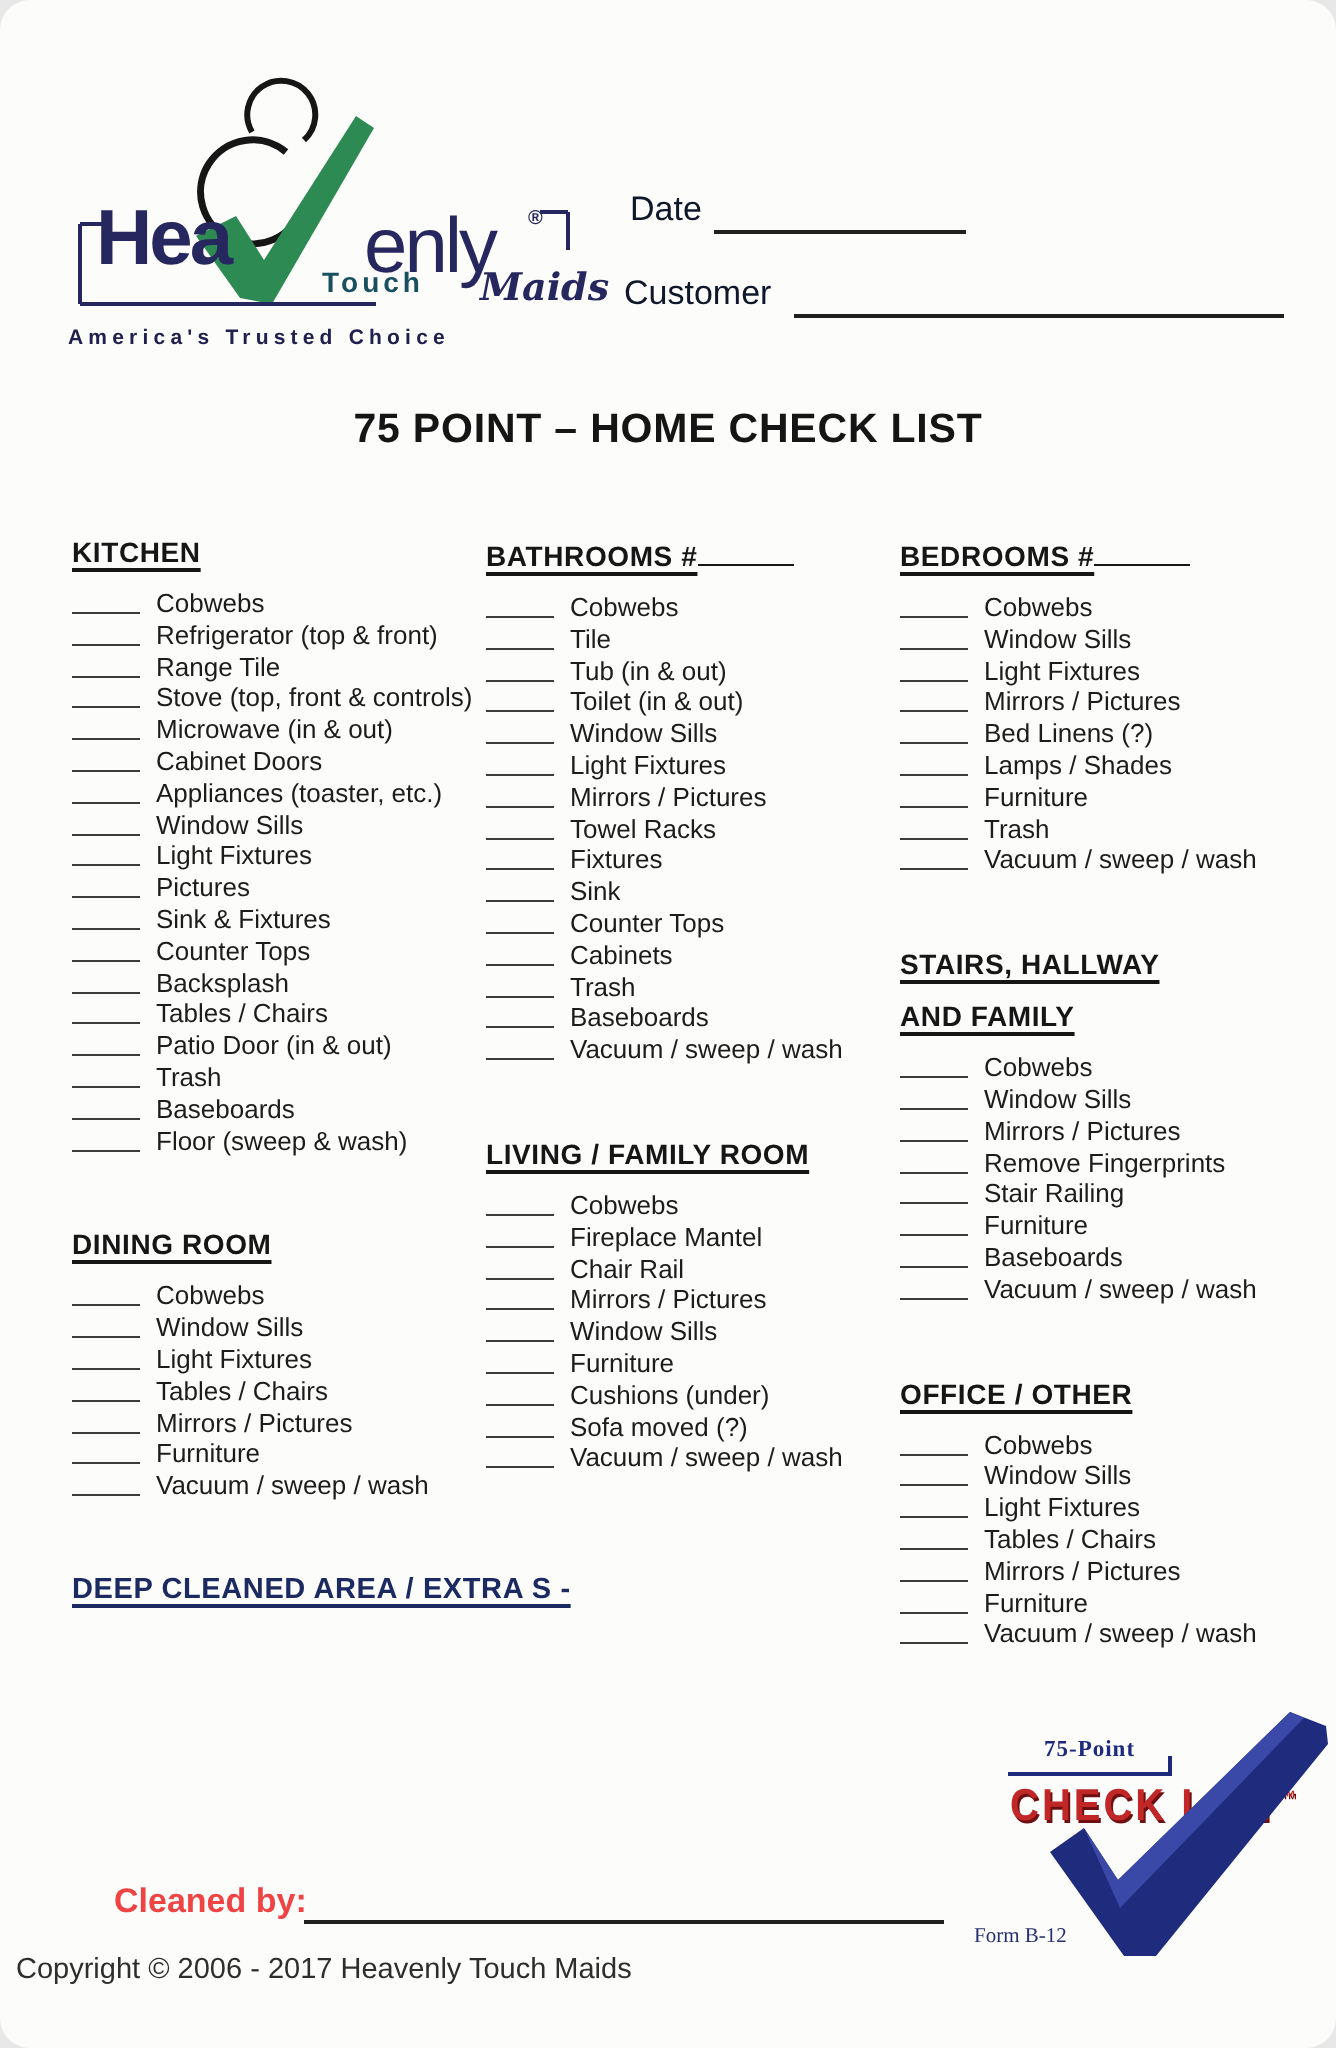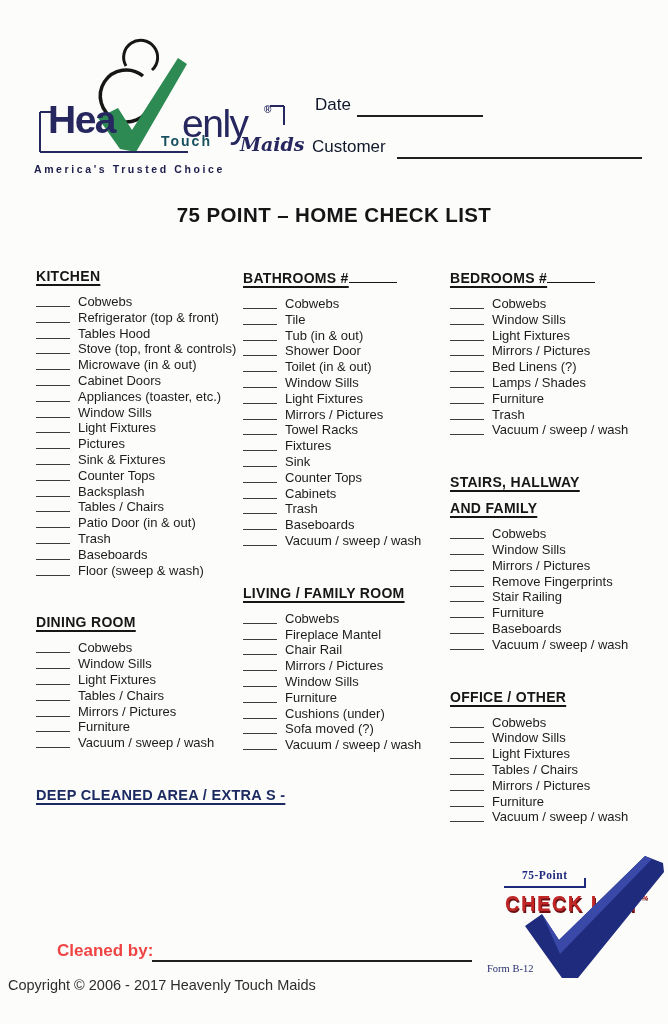--- a/index.html
+++ b/index.html
@@ -1,17 +1,17 @@
 <!DOCTYPE html>
 <html><head>
 <meta charset="utf-8">
 <style>
   html,body{margin:0;padding:0;background:#e8e8e8;}
   .page{position:relative;width:668px;height:1024px;margin:0 auto;background:#fcfcfb;
-        font-family:"Liberation Sans",sans-serif;color:#1c1c1c;overflow:hidden;}
+        font-family:"Liberation Sans",sans-serif;color:#1c1c1c;overflow:hidden;border-radius:15px;}
 
   
   .logo{position:absolute;left:30px;top:30px;width:300px;height:152px;}
   .logo svg{position:absolute;left:0;top:0;overflow:visible;}
   .logo-hea{position:absolute;left:18px;top:70px;font-size:39px;font-weight:800;
             color:#27275f;letter-spacing:-1.5px;line-height:1;}
   .logo-enly{position:absolute;left:152px;top:74px;font-size:39px;font-weight:400;
              color:#27275f;letter-spacing:-1.5px;line-height:1;}
   .logo-reg{position:absolute;left:234px;top:74px;font-size:10px;font-weight:700;color:#27275f;}
   .logo-touch{position:absolute;left:131px;top:104px;font-size:14px;font-weight:800;
@@ -110,21 +110,21 @@
         <div class="item">
           <span class="blank"></span>
           <span class="item-label">Cobwebs</span>
         </div>
         <div class="item">
           <span class="blank"></span>
           <span class="item-label">Refrigerator (top &amp; front)</span>
         </div>
         <div class="item">
           <span class="blank"></span>
-          <span class="item-label">Tables Hood</span>
+          <span class="item-label">Range Tile</span>
         </div>
         <div class="item">
           <span class="blank"></span>
           <span class="item-label">Stove (top, front &amp; controls)</span>
         </div>
         <div class="item">
           <span class="blank"></span>
           <span class="item-label">Microwave (in &amp; out)</span>
         </div>
         <div class="item">
@@ -222,24 +222,20 @@
           <span class="blank"></span>
           <span class="item-label">Cobwebs</span>
         </div>
         <div class="item">
           <span class="blank"></span>
           <span class="item-label">Tile</span>
         </div>
         <div class="item">
           <span class="blank"></span>
           <span class="item-label">Tub (in &amp; out)</span>
-        </div>
-        <div class="item">
-          <span class="blank"></span>
-          <span class="item-label">Shower Door</span>
         </div>
         <div class="item">
           <span class="blank"></span>
           <span class="item-label">Toilet (in &amp; out)</span>
         </div>
         <div class="item">
           <span class="blank"></span>
           <span class="item-label">Window Sills</span>
         </div>
         <div class="item">

